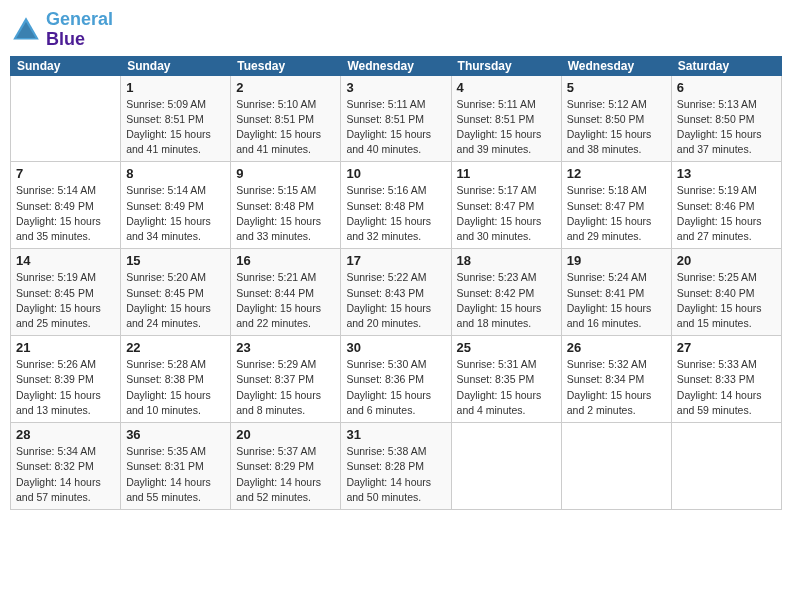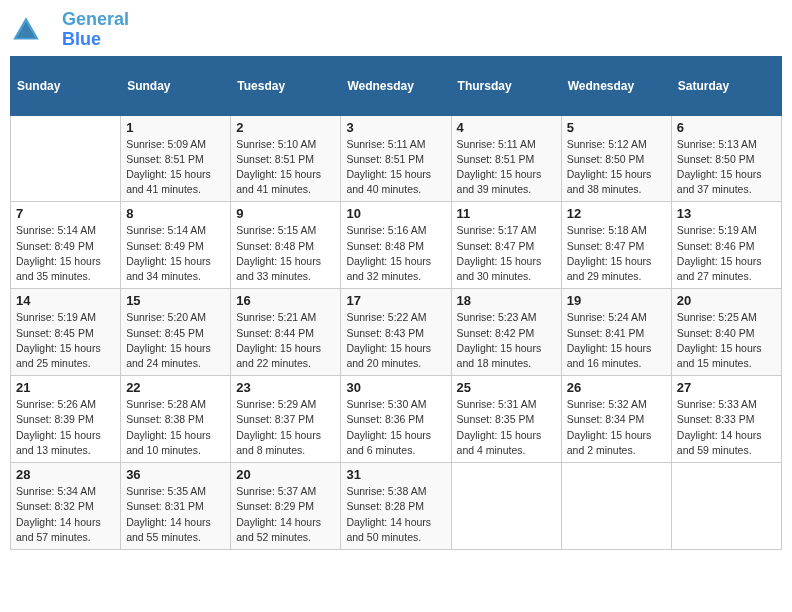--- a/index.html
+++ b/index.html
@@ -12,21 +12,21 @@
     }
     .header {
       display: flex;
       justify-content: space-between;
       align-items: flex-start;
       margin-bottom: 6px;
     }
     .logo {
       display: flex;
       align-items: center;
-      gap: 20px;
+      gap: 4px;
     }
     .logo-text {
       font-size: 18px;
       font-weight: bold;
       color: #1a3a5c;
       line-height: 1.1;
     }
     .logo-text span {
       color: #4a9fd4;
     }
@@ -49,21 +49,21 @@
     }
     table {
       width: 100%;
       border-collapse: collapse;
       font-size: 11px;
     }
     thead tr th {
       background-color: #2a6496;
       color: #fff;
       text-align: left;
-      padding: 22px 6px;
+      padding: 2px 6px;
       font-size: 12px;
       font-weight: bold;
       border: 1px solid #2a6496;
       margin-top: 16px;
     }
     tbody tr td {
       border: 1px solid #ccc;
       vertical-align: top;
       padding: 4px 5px;
       min-height: 80px;
@@ -93,21 +93,21 @@
 <body>
 
 <div class="header">
   <div class="logo">
     <svg class="logo-icon" viewBox="0 0 40 40">
       <polygon points="20,4 36,32 4,32" fill="#4a9fd4"></polygon>
       <polygon points="20,10 32,30 8,30" fill="#1a3a5c" opacity="0.3"></polygon>
     </svg>
     <div class="logo-text">
       <div><span>General</span></div>
-      <div style="color:#3b82f6">Blue</div>
+      <div style="color:#4c1d95">Blue</div>
     </div>
   </div>
   <div class="title-block">
     <div class="month-title"></div>
     <div class="location"></div>
   </div>
 </div>
 
 <table>
   <thead>

